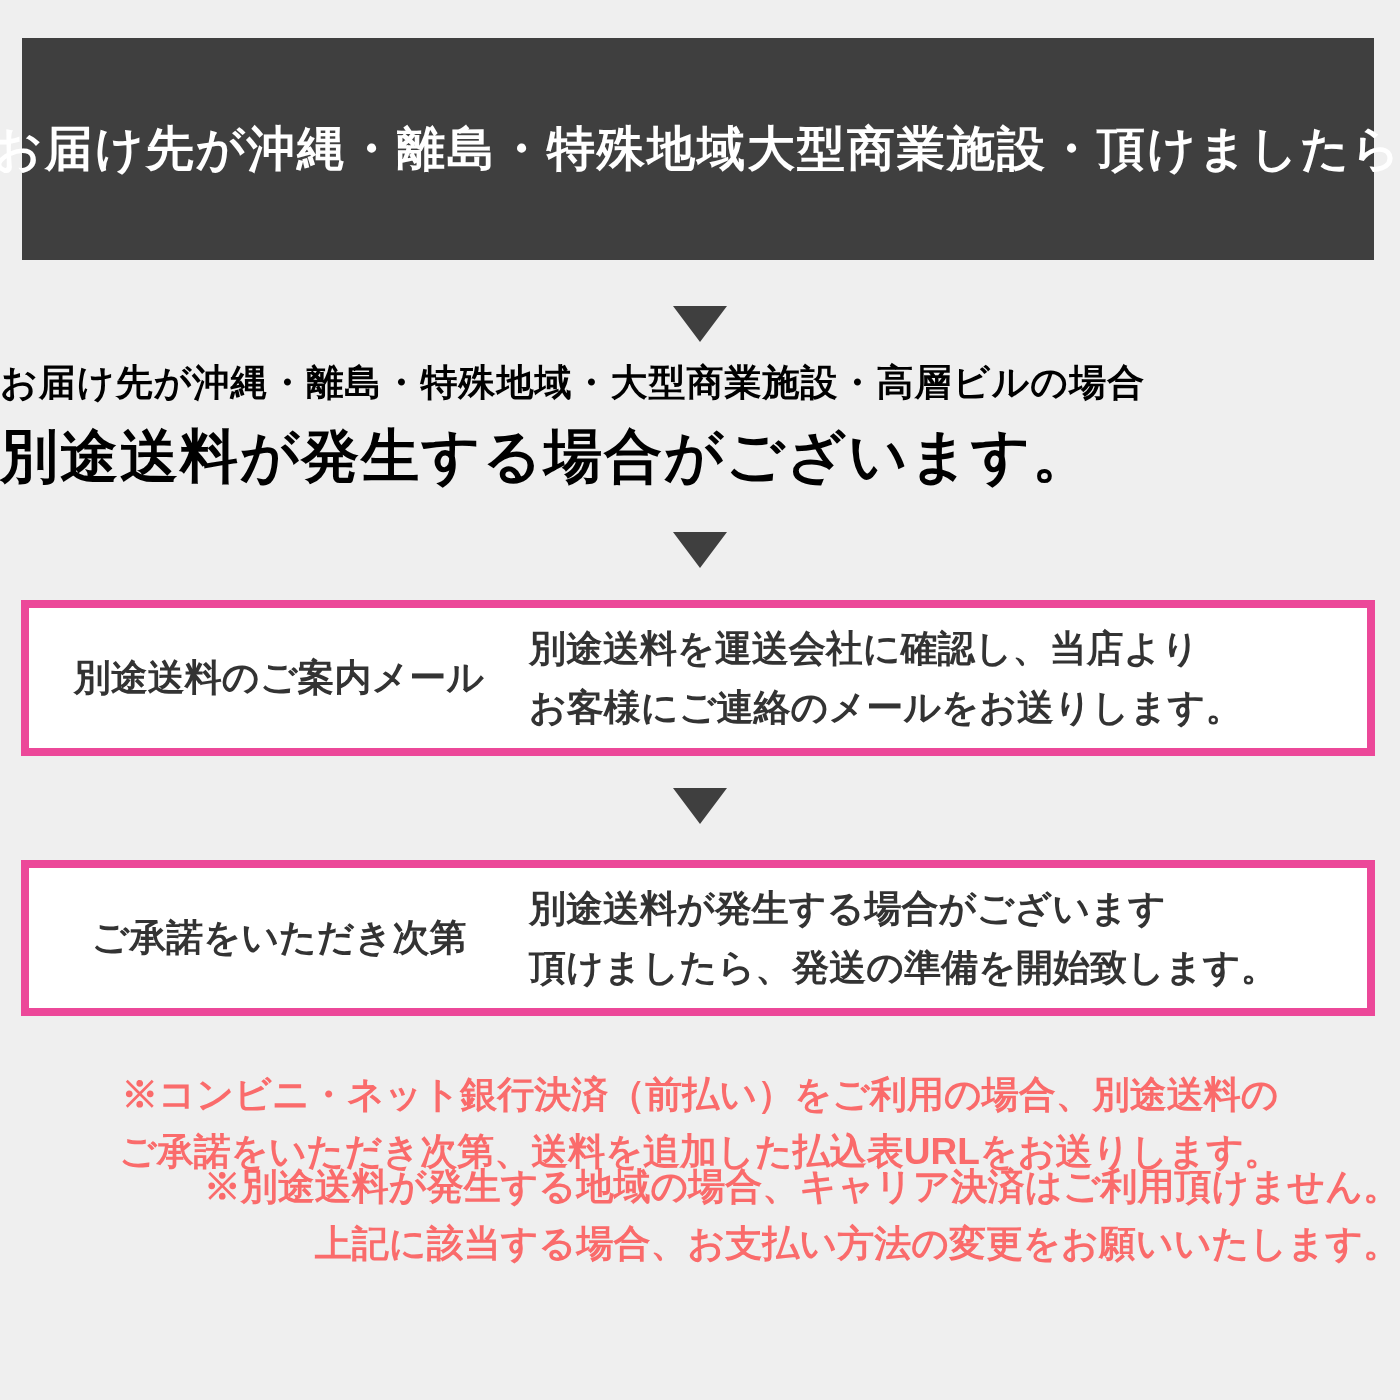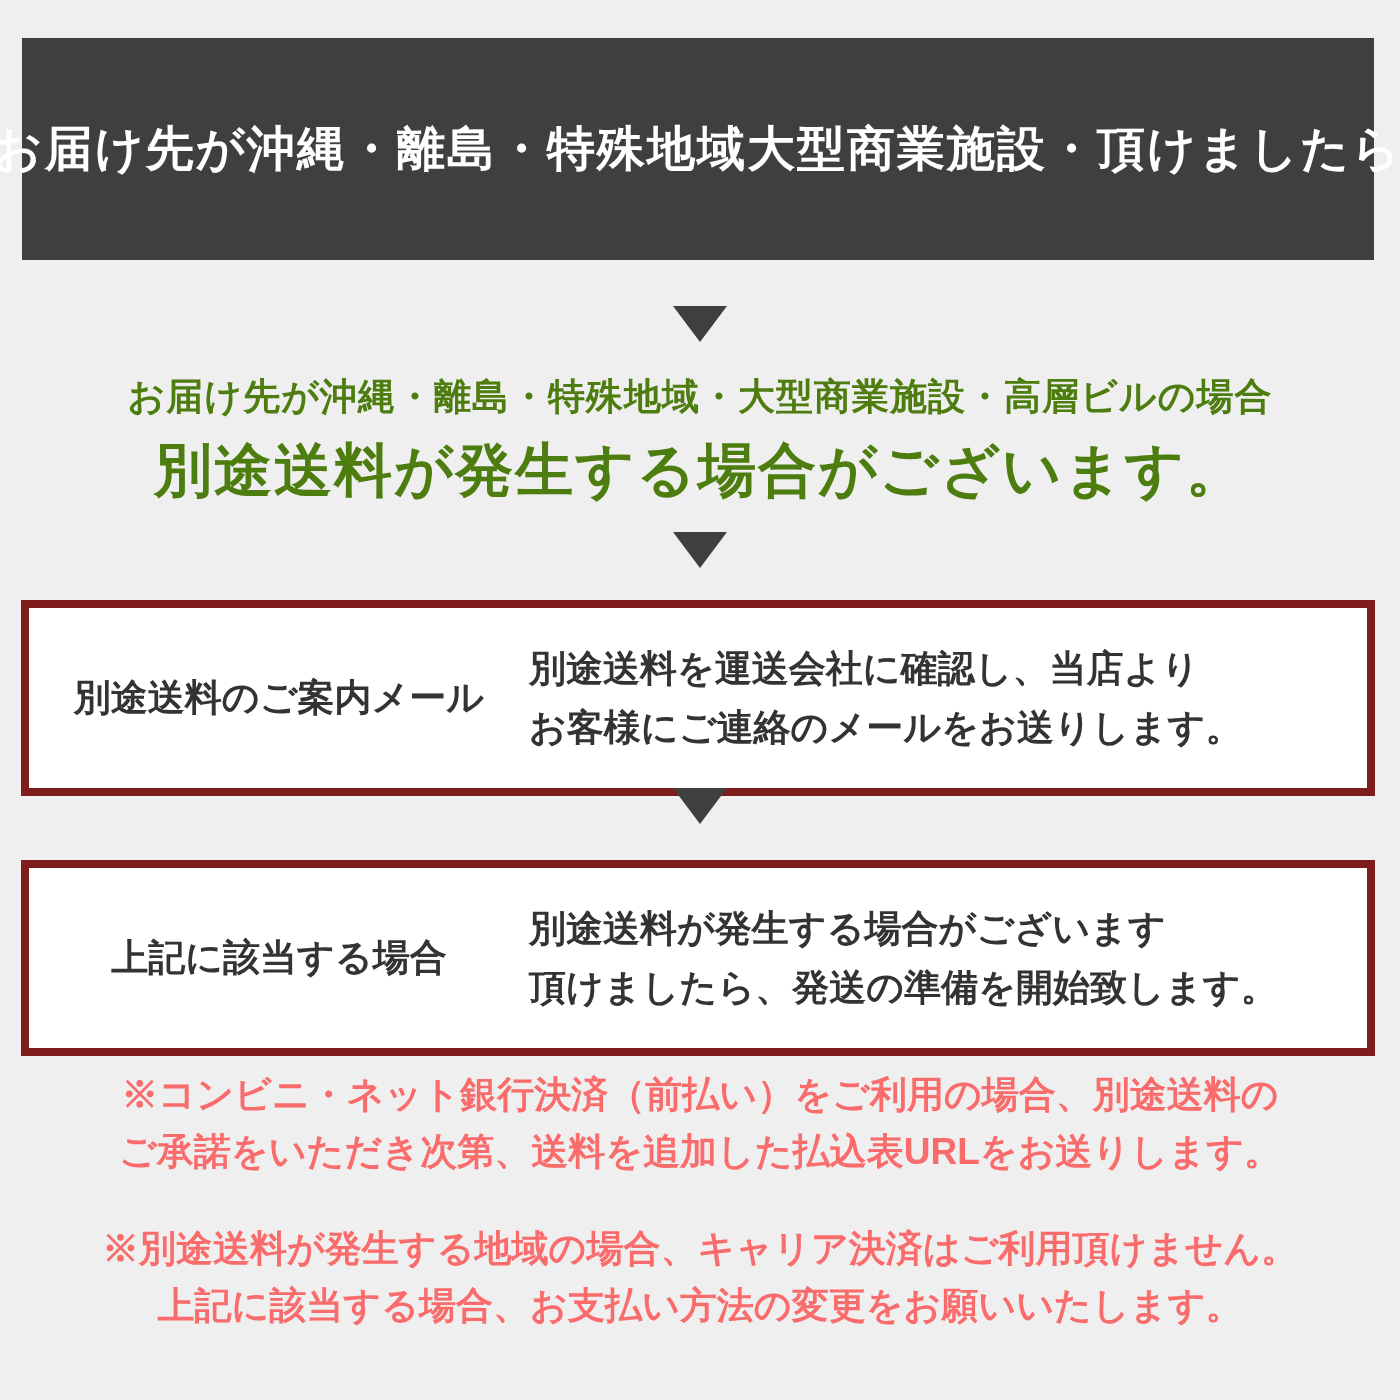--- a/index.html
+++ b/index.html
@@ -42,46 +42,45 @@
     border-right: 27px solid transparent;
     border-top: 36px solid #3f3f3f;
   }
   .tri1 { top: 306px; }
   .tri2 { top: 532px; }
   .tri3 { top: 788px; }
 
   
   .lead {
     position: absolute;
-    top: 372px;
+    top: 358px;
     width: 100%;
-    text-align: center;
-    color: #4d7c0f;
+    color: #000000;
   }
   .lead .l1 {
     font-size: 37px;
     font-weight: 900;
     letter-spacing: 1px;
     white-space: nowrap;
   }
   .lead .l2 {
     font-size: 58px;
     font-weight: 900;
     letter-spacing: 2px;
     margin-top: 10px;
     white-space: nowrap;
   }
 
   
   .step {
     position: absolute;
     left: 21px;
-    width: 1354px; height: 196px;
+    width: 1354px; height: 156px;
     background: #ffffff;
-    border: 8px solid #7f1d1d;
+    border: 8px solid #ec4899;
     box-sizing: border-box;
     display: flex;
     align-items: center;
   }
   .step1 { top: 600px; }
   .step2 { top: 860px; }
   .step .label {
     flex: 0 0 500px;
     text-align: center;
     font-size: 37px;
@@ -102,21 +101,21 @@
     position: absolute;
     width: 100%;
     text-align: center;
     color: #fa6b6b;
     font-size: 37px;
     font-weight: 900;
     line-height: 1.55;
   }
   .note div { white-space: nowrap; }
   .note1 { top: 1066px; }
-  .note2 { top: 1220px; }
+  .note2 { top: 1158px; text-align: right; }
 </style>
 </head>
 <body>
 
 <div class="canvas">
 
   <div class="header">
     <div class="line">お届け先が沖縄・離島・特殊地域</div>
     <div class="line">大型商業施設・頂けましたら</div>
   </div>
@@ -134,21 +133,21 @@
     <div class="label">別途送料のご案内メール</div>
     <div class="body">
       <div>別途送料を運送会社に確認し、当店より</div>
       <div>お客様にご連絡のメールをお送りします。</div>
     </div>
   </div>
 
   <div class="tri tri3"></div>
 
   <div class="step step2">
-    <div class="label">上記に該当する場合</div>
+    <div class="label">ご承諾をいただき次第</div>
     <div class="body">
       <div>別途送料が発生する場合がございます</div>
       <div>頂けましたら、発送の準備を開始致します。</div>
     </div>
   </div>
 
   <div class="note note1">
     <div>※コンビニ・ネット銀行決済（前払い）をご利用の場合、別途送料の</div>
     <div>ご承諾をいただき次第、送料を追加した払込表URLをお送りします。</div>
   </div>

